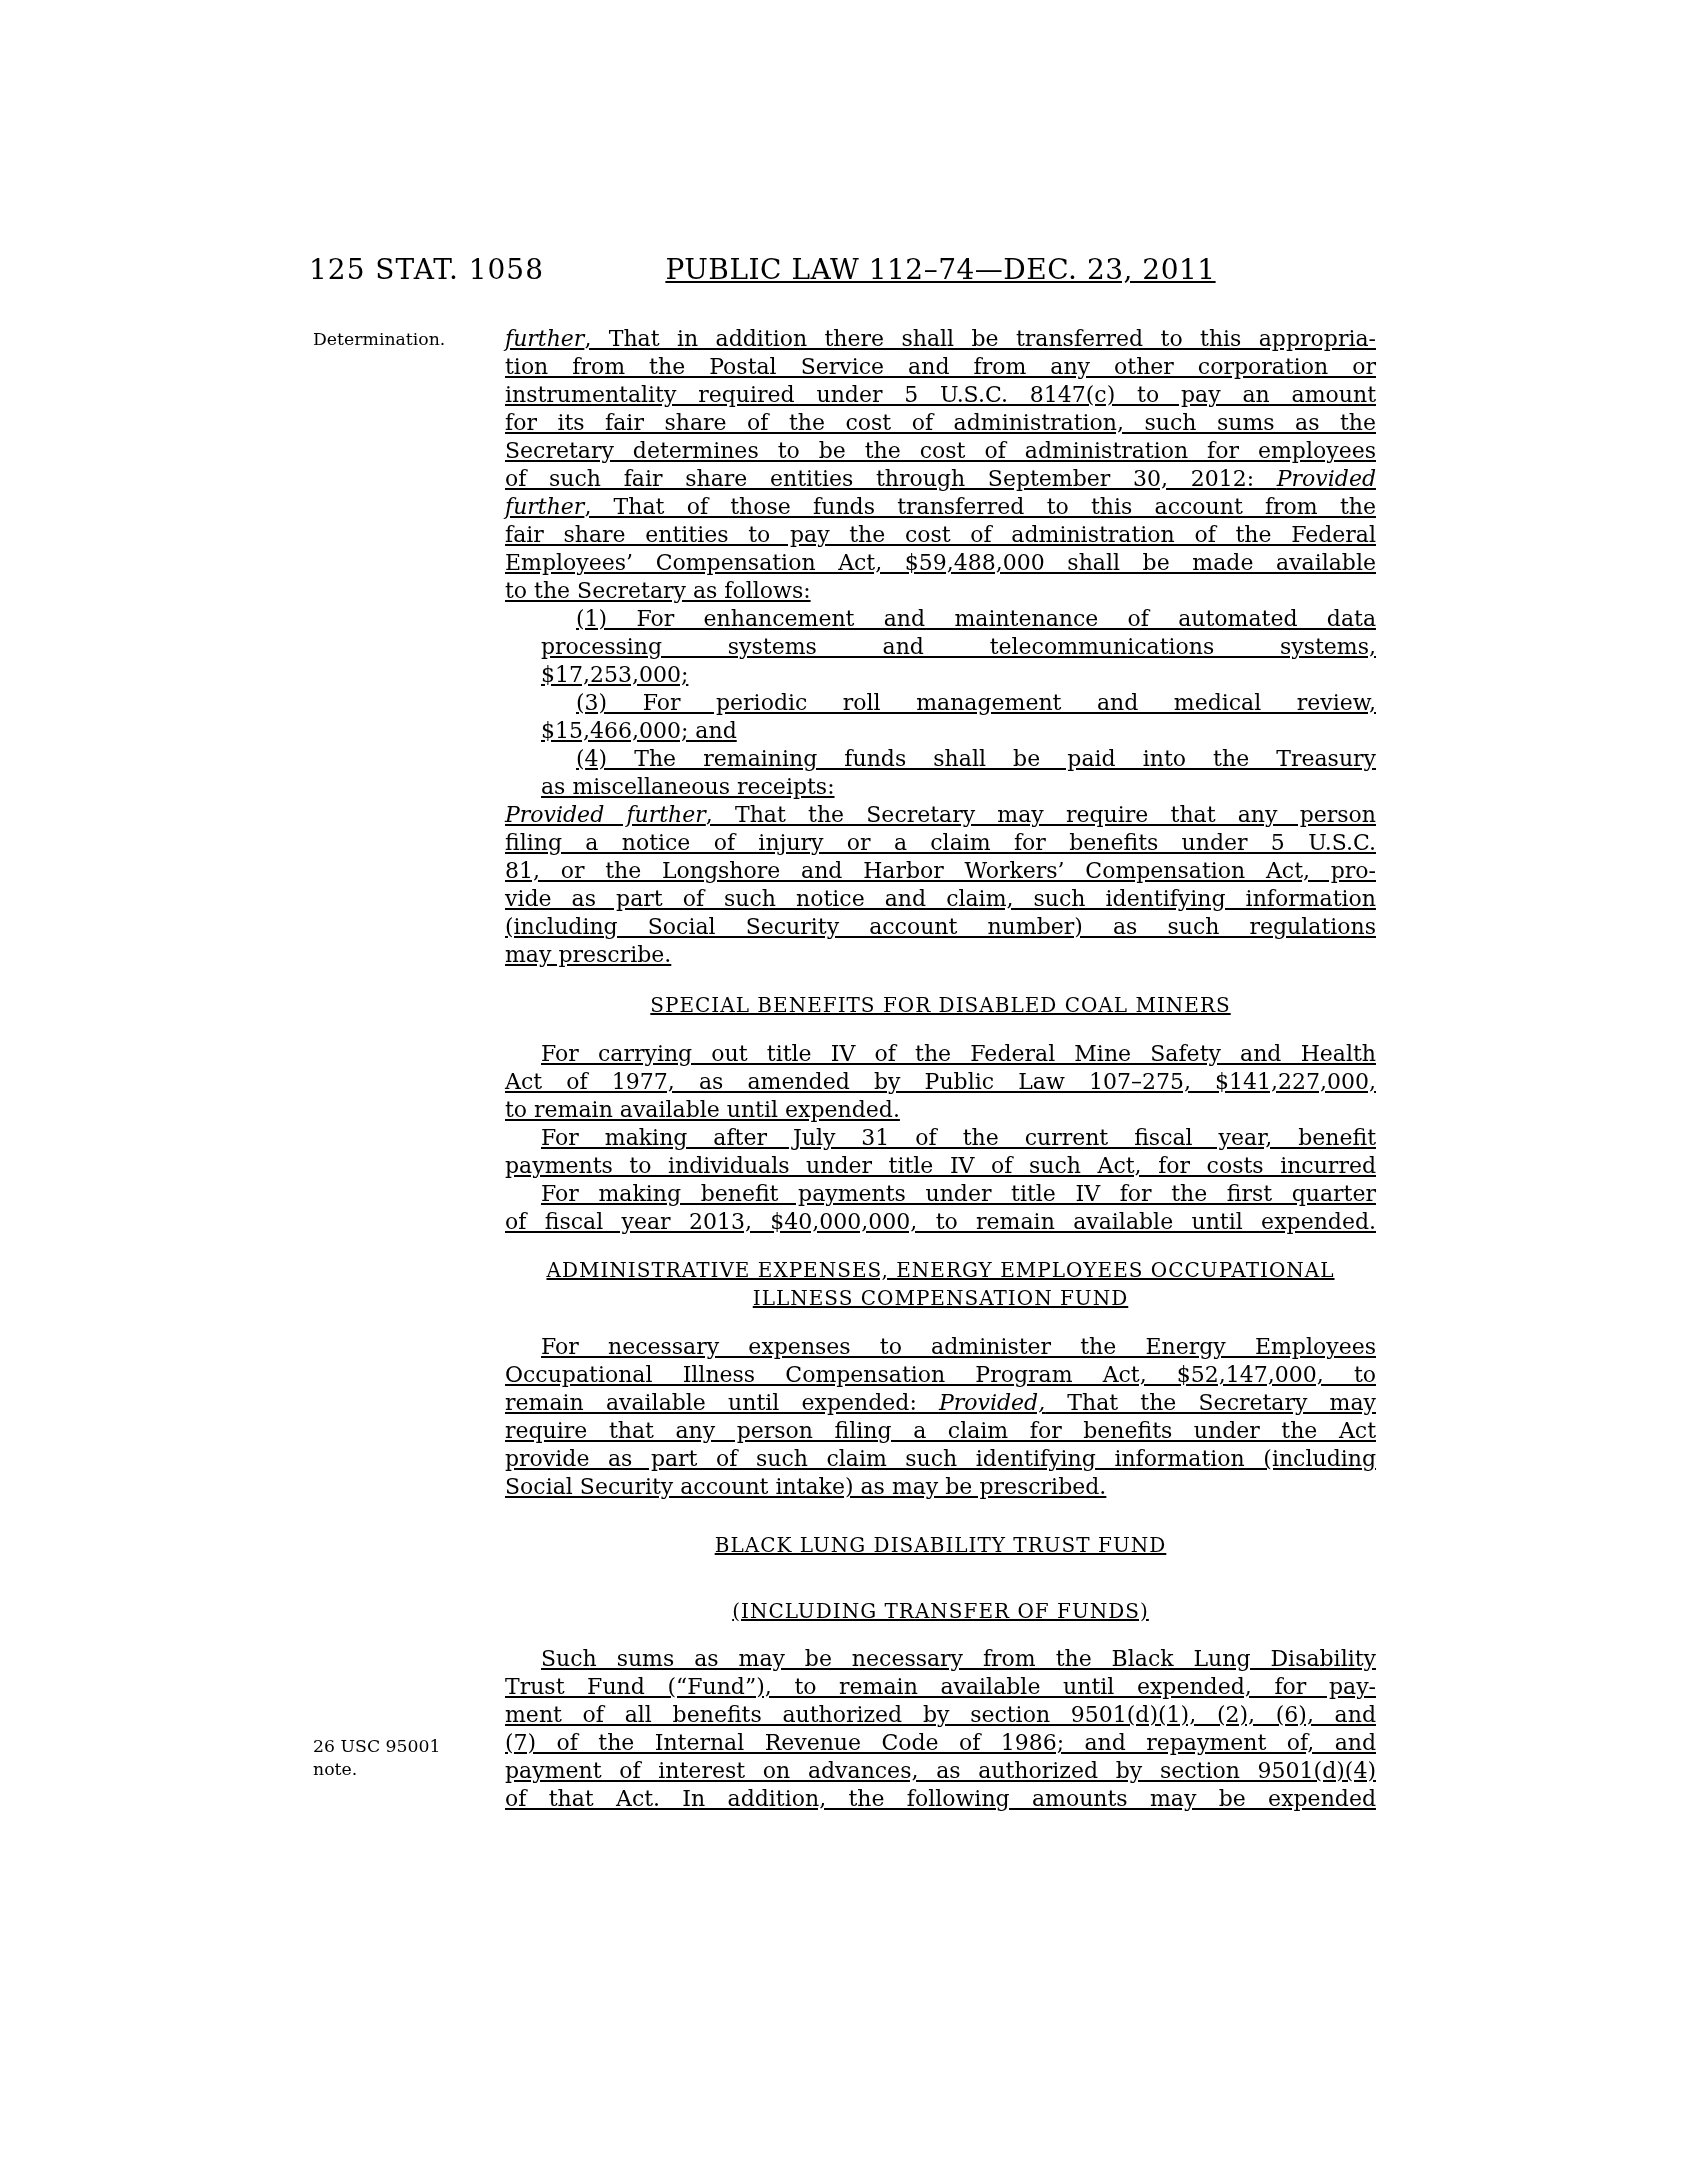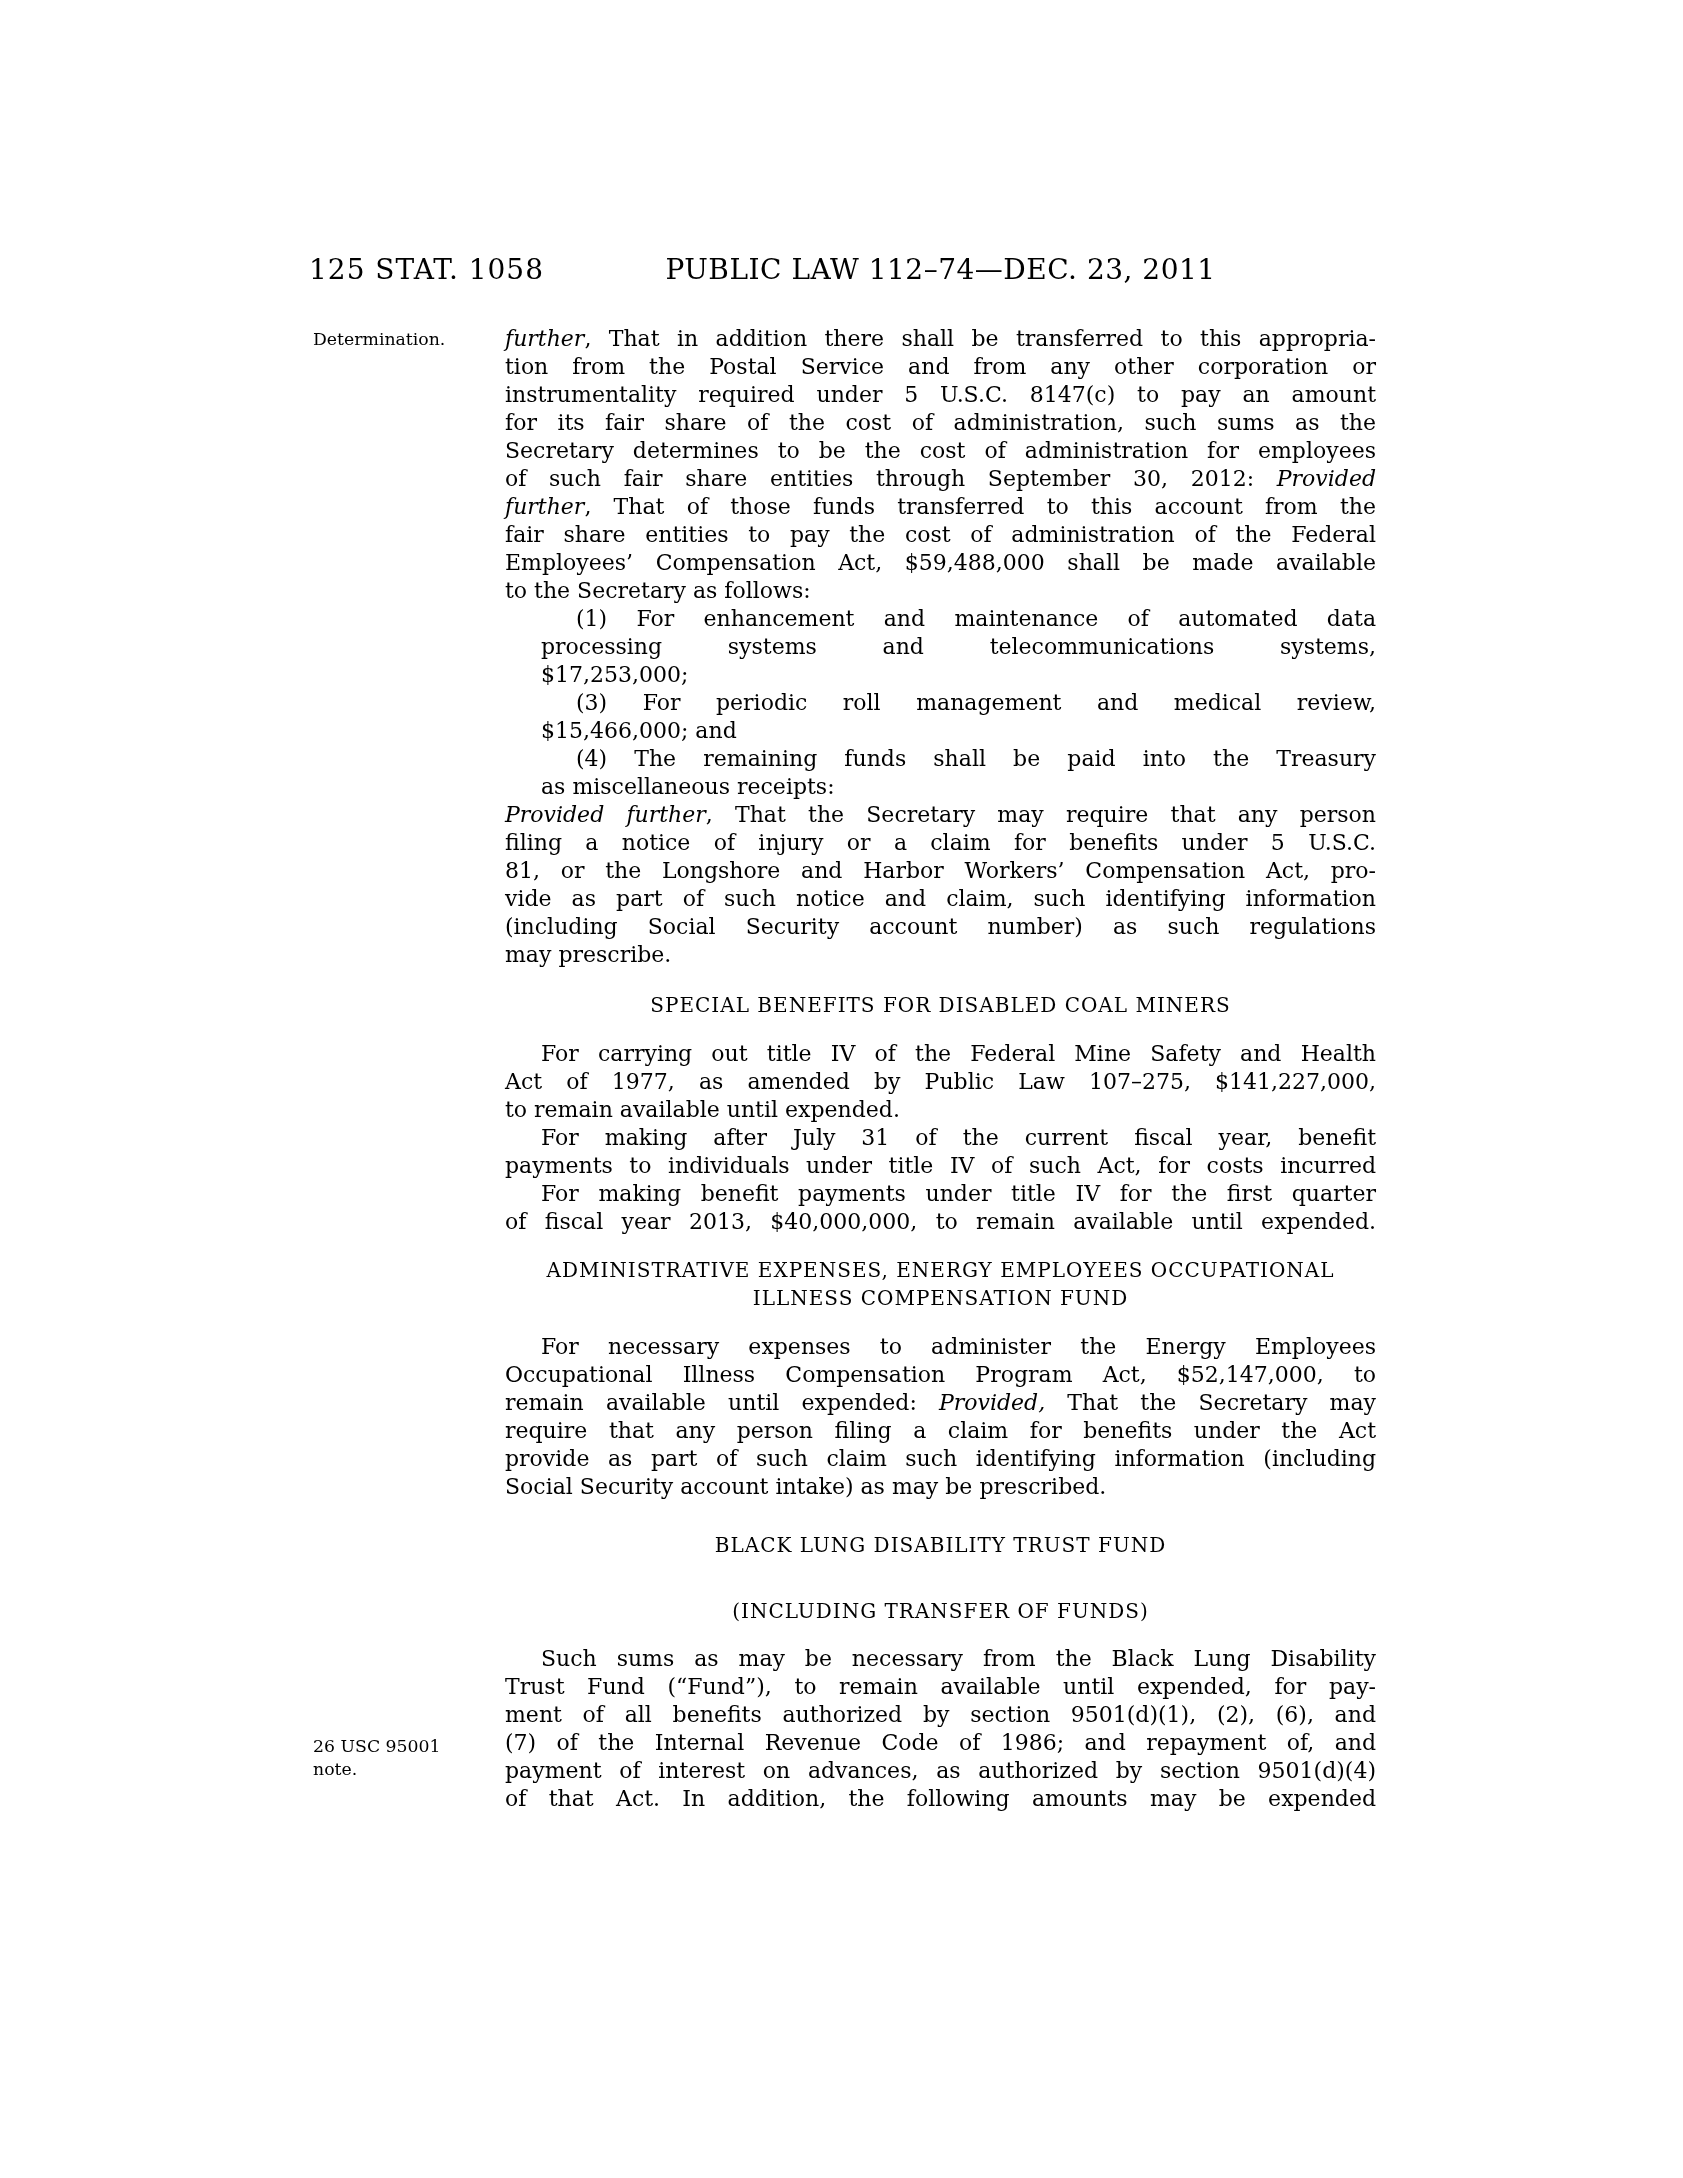--- a/index.html
+++ b/index.html
@@ -13,31 +13,31 @@
     overflow: hidden;
     border-radius: 13px;
   }
   .page-header { position: absolute; top: 253px; left: 0; width: 1683px; height: 34px; }
   .stat-label {
     position: absolute; left: 309px; top: 0;
     font-size: 28px; letter-spacing: 1px; white-space: nowrap;
   }
   .law-title {
     position: absolute; left: 505px; top: 0; width: 871px;
-    text-align: center; font-size: 28px; letter-spacing: 0.5px; white-space: nowrap;
+    text-align: center; font-size: 28px; letter-spacing: 0.5px; white-space: nowrap; text-decoration: underline;
   }
   .margin-note {
     position: absolute; left: 313px; width: 188px;
     font-size: 17.3px; line-height: 23px; text-align: left;
   }
   .note-determination { top: 328px; }
   .note-usc { top: 1735px; }
   .body-col {
     position: absolute; left: 505px; top: 325px; width: 871px;
-    font-size: 22px; line-height: 28px;
+    font-size: 22px; line-height: 28px; text-decoration: underline;
   }
   .para { margin: 0; }
   .tline { text-align: justify; text-align-last: justify; }
   .tline.last { text-align-last: left; }
   .tline.ind1 { padding-left: 36px; }
   .tline.ind2 { padding-left: 71px; }
   .tline i { font-style: italic; }
   .heading {
     text-align: center; font-size: 20px; letter-spacing: 1px; line-height: 28px;
   }

